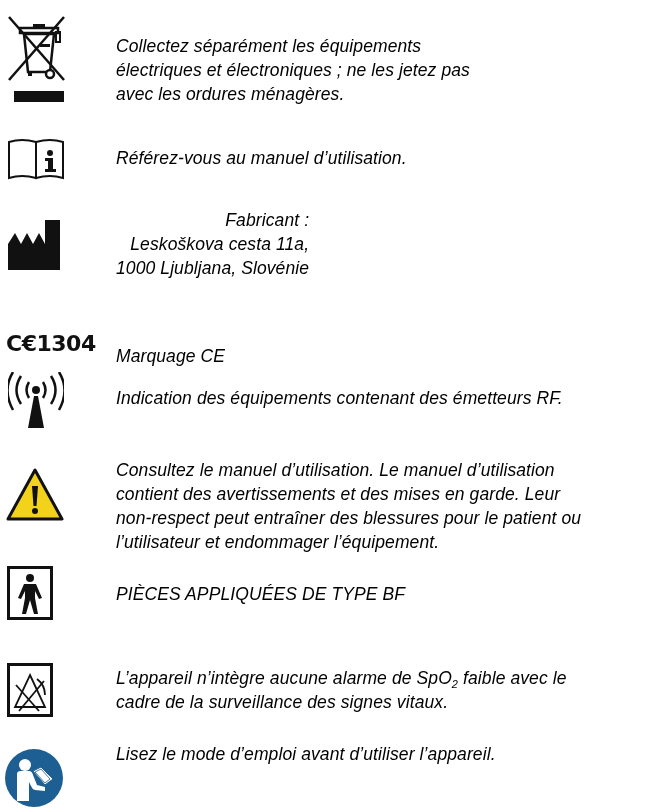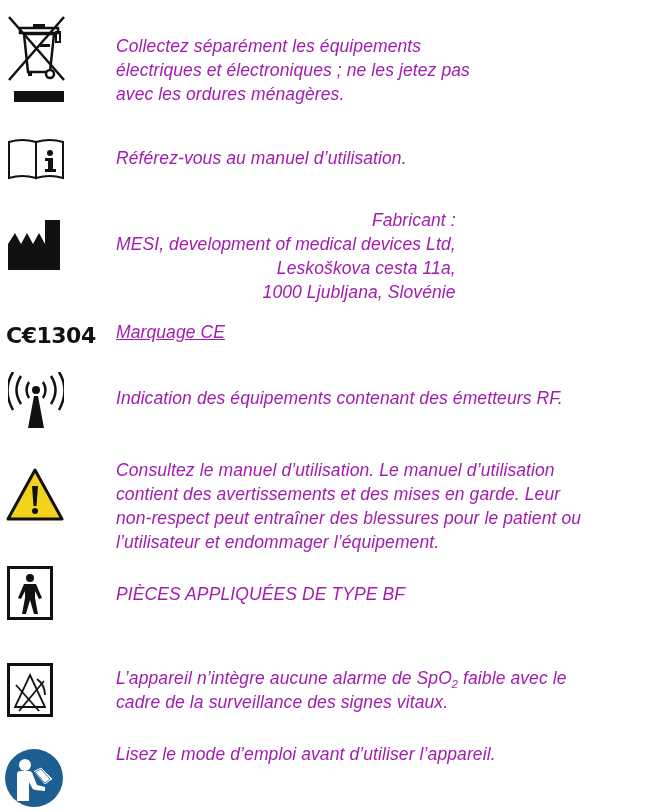--- a/index.html
+++ b/index.html
@@ -24,34 +24,35 @@
       position: absolute;
       left: 8px;
     }
     .text {
       position: absolute;
       left: 116px;
       font-style: italic;
       font-size: 17.5px;
       line-height: 24px;
       font-weight: 300;
-      color: #a21caf;
+      color: #000000;
       letter-spacing: 0.1px;
       white-space: nowrap;
     }
     .text div { white-space: nowrap; }
     .ce-mark {
       position: absolute;
       left: 6px;
       font-family: "DejaVu Sans", sans-serif;
       font-weight: bold;
       font-size: 22px;
       color: #111;
       letter-spacing: -0.5px;
       line-height: 28px;
+      margin-top: 8px;
     }
     sub { font-size: 11px; vertical-align: -4px; line-height: 0; }
   </style>
 </head>
 <body>
 
 <div class="row" style="top:0;">
   <span class="icon" style="left:6px; top:14px;">
     <svg width="60" height="92" viewBox="0 0 60 92">
 
@@ -95,29 +96,28 @@
 </div>
 
 <div class="row" style="top:0;">
   <span class="icon" style="left:8px; top:220px;">
     <svg width="54" height="50" viewBox="0 0 54 50">
       <path d="M0 50 L0 24 L7 13 L13 24 L19 13 L25 24 L31 13 L37 24 L37 0 L52 0 L52 50 Z" fill="#111"></path>
     </svg>
   </span>
   <div class="text" style="top:208px;text-align:right;">
     <div>Fabricant :</div>
-    <div>MESI, development of medical devices Ltd,</div>
     <div>Leskoškova cesta 11a,</div>
     <div>1000 Ljubljana, Slovénie</div>
   </div>
 </div>
 
 <div class="row" style="top:0;">
   <span class="ce-mark" style="top:322px;">C€1304</span>
-  <div class="text" style="top:320px;text-decoration:underline;">
+  <div class="text" style="top:344px;">
     <div>Marquage CE</div>
   </div>
 </div>
 
 <div class="row" style="top:0;">
   <span class="icon" style="left:8px; top:372px;">
     <svg width="56" height="60" viewBox="0 0 56 60">
       <circle cx="28" cy="18" r="4" fill="#111"></circle>
       <path d="M21 10 Q16 18 21 26" fill="none" stroke="#111" stroke-width="2.5"></path>
       <path d="M35 10 Q40 18 35 26" fill="none" stroke="#111" stroke-width="2.5"></path>

